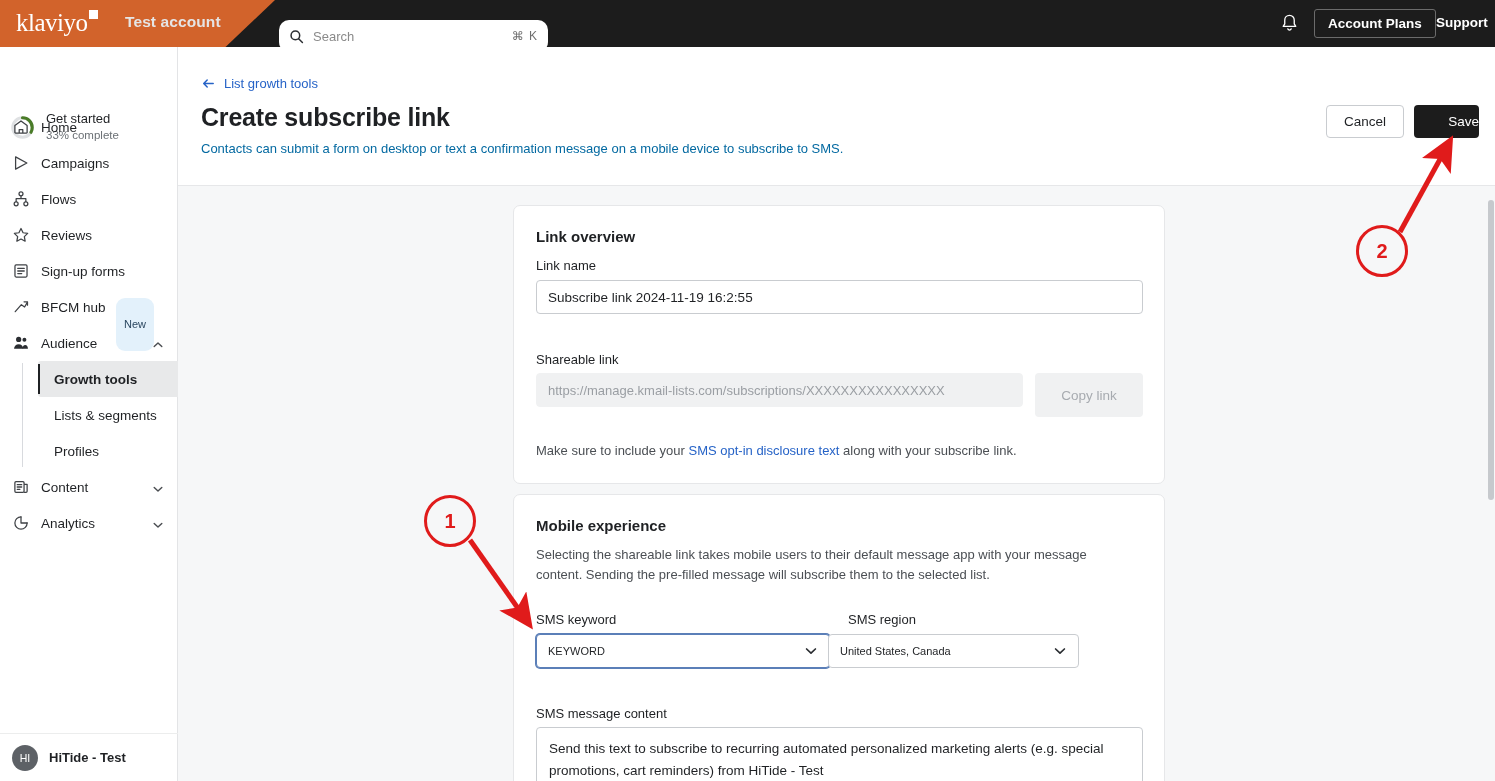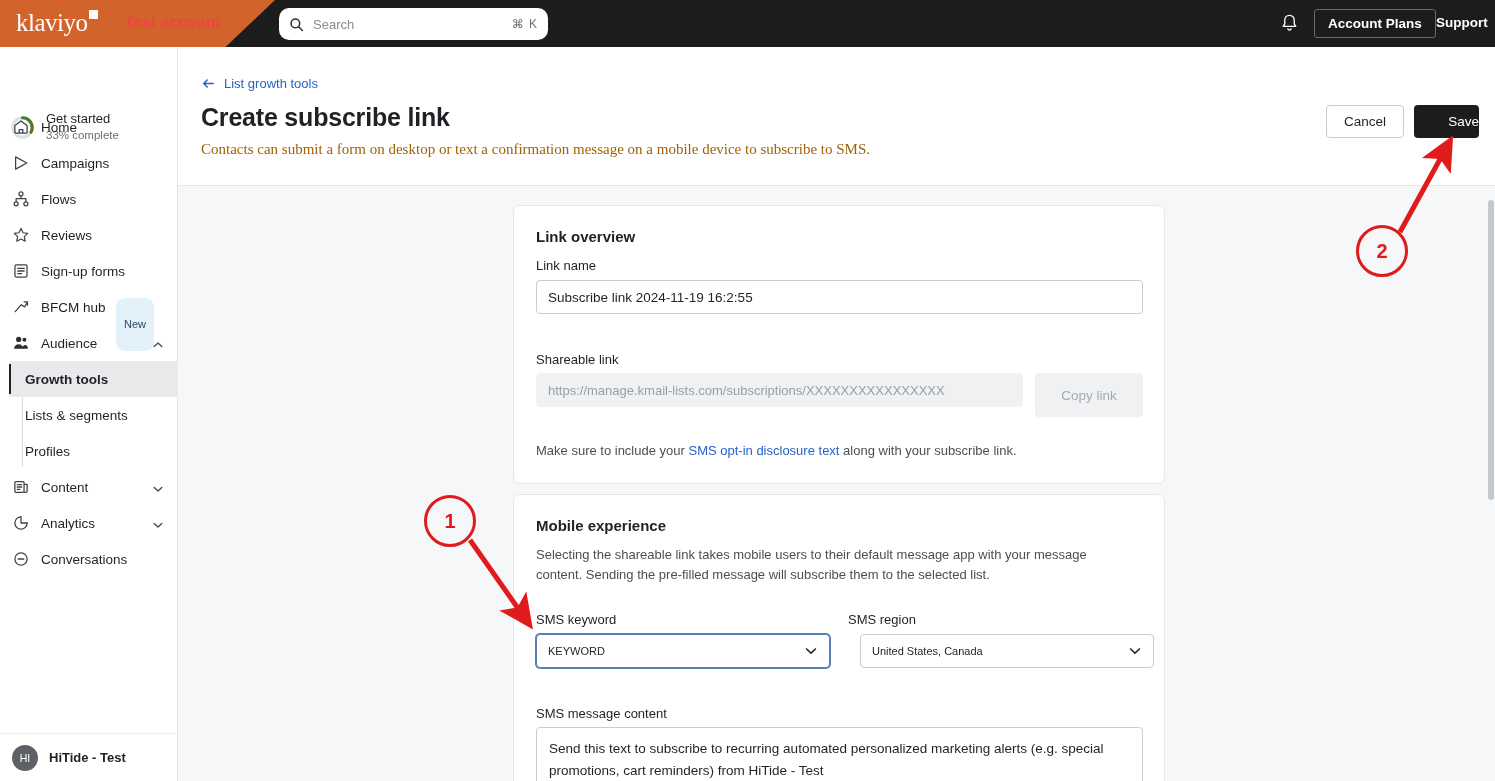--- a/index.html
+++ b/index.html
@@ -26,24 +26,24 @@
     font-family: "Liberation Serif", serif;
     font-size: 25px; font-weight: 400; letter-spacing: -0.5px;
     color: #ffffff; line-height: 28px;
   }
   .logo-sq {
     position: absolute; left: 89px; top: 10px;
     width: 9px; height: 9px; background: #ffffff;
   }
   .account-name {
     position: absolute; left: 125px; top: 13px;
-    font-size: 15.5px; font-weight: bold; color: #ef4444; letter-spacing: 0.1px;
+    font-size: 15.5px; font-weight: bold; color: #e5e5e5; letter-spacing: 0.1px;
   }
   .searchbox {
-    position: absolute; left: 279px; top: 8px; width: 269px; height: 31px;
+    position: absolute; left: 279px; top: 20px; width: 269px; height: 31px;
     background: #ffffff; border-radius: 10px;
     display: flex; align-items: center; padding: 16px 10px;
   }
   .searchbox .s-icon { width: 15px; height: 15px; flex: 0 0 auto; }
   .searchbox .s-text {
     margin-left: 9px; font-size: 13px; color: #8a8a8a; flex: 1 1 auto;
   }
   .searchbox .s-kbd { font-size: 12px; color: #6f6f6f; letter-spacing: 1px; }
 
   .bell { position: absolute; left: 1280px; top: 13px; width: 19px; height: 21px; }
@@ -75,21 +75,21 @@
     height: 36px; padding-left: 12px; cursor: pointer;
   }
   .nav-item .ic { width: 18px; height: 18px; flex: 0 0 auto; color: #3f4246; }
   .nav-item .lbl { margin-left: 11px; font-size: 13.5px; color: #1f2124; }
   .nav-item .chev { position: absolute; right: 14px; width: 12px; height: 12px; color: #4a4d51; }
   .badge-new {
     position: absolute; left: 116px; top: 9px;
     background: #e3f1fb; color: #2b4760; font-size: 11px;
     border-radius: 9px; padding: 20px 8px; line-height: 13px;
   }
-  .subnav { position: relative; padding-left: 9px; }
+  .subnav { position: relative; padding-left: 38px; }
   .subnav::before {
     content: ""; position: absolute; left: 22px; top: 2px;
     width: 1px; height: 104px; background: #d8dade;
   }
   .sub-item {
     position: relative; display: flex; align-items: center; height: 36px;
     padding-left: 16px; font-size: 13.5px; color: #1f2124; cursor: pointer;
   }
   .sub-item.active { background: #e8e9ea; border-radius: 3px 0 0 3px; }
   .sub-item.active::before {
@@ -119,21 +119,21 @@
     display: flex; align-items: center; cursor: pointer;
   }
   .backlink .ba { width: 15px; height: 15px; color: #2663c7; }
   .backlink .bt { margin-left: 8px; font-size: 13px; color: #2663c7; }
   .page-title {
     position: absolute; left: 23px; top: 56px;
     font-size: 25px; font-weight: bold; color: #1f2124; letter-spacing: -0.2px;
   }
   .page-sub {
     position: absolute; left: 23px; top: 94px;
-    font-size: 15px; color: #a16207; font-family: Liberation Serif, serif;
+    font-size: 13px; color: #0369a1;
   }
   .btn-cancel {
     position: absolute; left: 1148px; top: 58px; width: 78px; height: 33px;
     background: #ffffff; border: 1px solid #c9ccd0; border-radius: 4px;
     font-size: 13.5px; color: #1f2124; font-weight: 400;
     display: flex; align-items: center; justify-content: center; cursor: pointer;
   }
   .btn-save {
     position: absolute; left: 1236px; top: 58px; width: 65px; height: 33px;
     background: #1c1c1c; border-radius: 4px; color: #ffffff;
@@ -378,29 +378,20 @@
           </svg>
         </span>
         <span class="lbl">Analytics</span>
         <span class="chev">
           <svg viewBox="0 0 12 12" width="12" height="12" fill="none" stroke="#4a4d51" stroke-width="1.4">
             <path d="m2.2 4.4 3.8 3.6 3.8-3.6" stroke-linecap="round" stroke-linejoin="round"></path>
           </svg>
         </span>
       </div>
 
-      <div class="nav-item">
-        <span class="ic">
-          <svg viewBox="0 0 20 20" width="18" height="18" fill="none" stroke="#3f4246" stroke-width="1.4">
-            <circle cx="10" cy="10" r="6.8"></circle>
-              <path d="M6.8 10h6.4" stroke-linecap="round"></path>
-          </svg>
-        </span>
-        <span class="lbl">Conversations</span>
-      </div>
     </div>
 
     <div class="user-row">
       <span class="avatar">HI</span>
       <span class="user-name">HiTide - Test</span>
     </div>
   </div>
 
   <div class="page-header">
     <div class="backlink">
@@ -452,21 +443,21 @@
       <div class="select focused" style="left:22px;top:139px;width:294px;">
         <span class="sv">KEYWORD</span>
         <span class="cd">
           <svg viewBox="0 0 14 14" width="14" height="14" fill="none" stroke="#2b2e32" stroke-width="1.7">
             <path d="m2.6 5 4.4 4.2L11.4 5" stroke-linecap="round" stroke-linejoin="round"></path>
           </svg>
         </span>
       </div>
 
       <div class="fld-label" style="position:absolute;left:334px;top:117px;">SMS region</div>
-      <div class="select" style="left:346px;top:139px;width:294px;">
+      <div class="select" style="left:314px;top:139px;width:251px;">
         <span class="sv">United States, Canada</span>
         <span class="cd">
           <svg viewBox="0 0 14 14" width="14" height="14" fill="none" stroke="#2b2e32" stroke-width="1.7">
             <path d="m2.6 5 4.4 4.2L11.4 5" stroke-linecap="round" stroke-linejoin="round"></path>
           </svg>
         </span>
       </div>
 
       <div class="fld-label" style="position:absolute;left:22px;top:211px;">SMS message content</div>
       <div class="textarea" style="left:22px;top:232px;width:607px;height:80px;">

